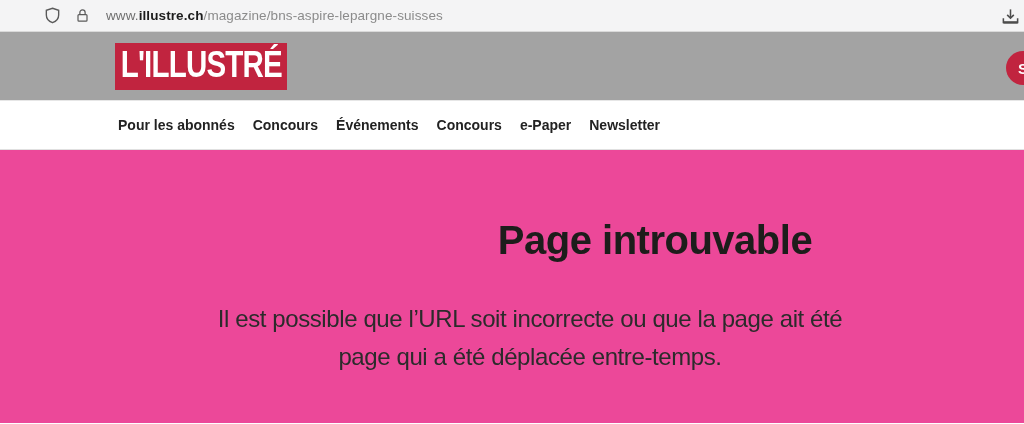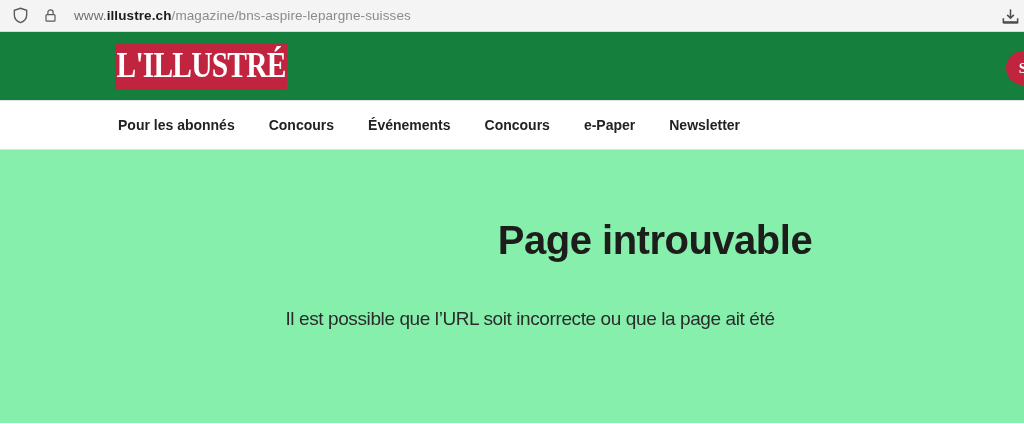--- a/index.html
+++ b/index.html
@@ -11,20 +11,21 @@
   }
 
   
   .browser-bar {
     height: 32px;
     background: #f4f4f5;
     border-bottom: 1px solid #d9d9d9;
     display: flex;
     align-items: center;
     position: relative;
+    padding-left: 32px;
   }
   .browser-bar .chrome-icon {
     display: inline-flex;
     align-items: center;
     justify-content: center;
     width: 24px; height: 24px;
     color: #5a5a5a;
   }
   .icon-shield { margin-left: 8px; }
   .icon-lock  { margin-left: 6px; }
@@ -40,23 +41,22 @@
   .url-text .url-path   { color: #8b8b8b; }
   .icon-download {
     position: absolute;
     right: 2px; top: 4px;
     color: #4d4d4d;
   }
 
   
   .site-header {
     height: 68px;
-    background: #15803d;
+    background: #a3a3a3;
     position: relative;
-    font-family: Liberation Serif, serif;
   }
   .logo-box {
     position: absolute;
     left: 115px; top: 11px;
     width: 172px; height: 47px;
     background: #c1243f;
     display: flex;
     align-items: center;
     justify-content: center;
     cursor: pointer;
@@ -89,34 +89,34 @@
 
   
   .site-nav {
     height: 50px;
     background: #ffffff;
     border-top: 1px solid #e6e6e6;
     border-bottom: 1px solid #e0e0e0;
     display: flex;
     align-items: center;
     padding-left: 118px;
-    gap: 34px;
+    gap: 18px;
   }
   .nav-item {
     font-size: 14px;
     font-weight: 600;
     color: #222222;
     white-space: nowrap;
     cursor: pointer;
   }
 
   
   .main-content {
     height: 273px;
-    background: #86efac;
+    background: #ec4899;
     overflow: hidden;
   }
   .title-wrap {
     width: 1310px;            
     text-align: center;
     padding-top: 66px;
   }
   .page-title {
     font-size: 40px;
     line-height: 48px;
@@ -125,21 +125,21 @@
     letter-spacing: -0.5px;
   }
   .paragraph-wrap {
     width: 1060px;
     margin-top: 36px;
     display: flex;
     flex-direction: column;
     align-items: center;
   }
   .paragraph-line {
-    font-size: 19px;
+    font-size: 24px;
     line-height: 38px;
     letter-spacing: -0.4px;
     color: #2b2b2b;
     white-space: nowrap;
   }
 </style>
 </head>
 <body>
 
 <div class="browser-bar">
@@ -184,14 +184,15 @@
   <span class="nav-item">e-Paper</span>
   <span class="nav-item">Newsletter</span>
 </div>
 
 <div class="main-content">
   <div class="title-wrap">
     <h1 class="page-title">Page introuvable</h1>
   </div>
   <div class="paragraph-wrap">
     <div class="paragraph-line">Il est possible que l’URL soit incorrecte ou que la page ait été</div>
+    <div class="paragraph-line">page qui a été déplacée entre-temps.</div>
   </div>
 </div>
 
 </body></html>

